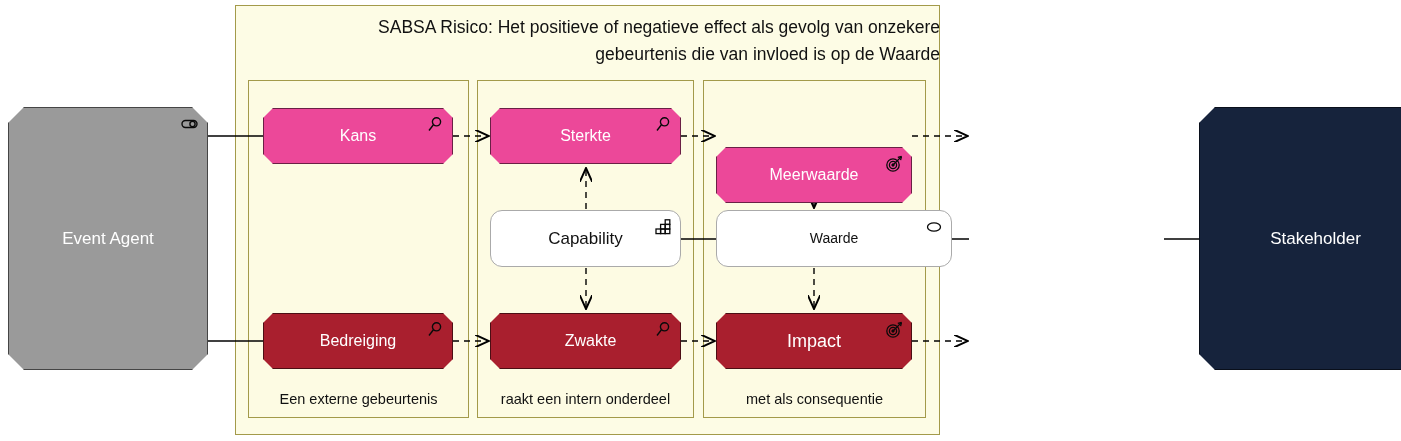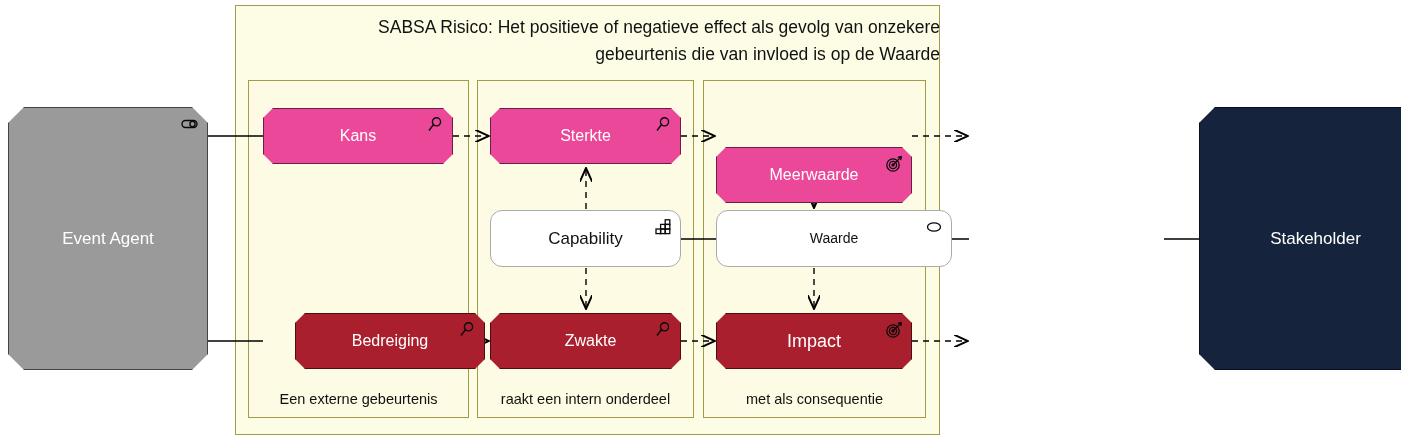--- a/index.html
+++ b/index.html
@@ -64,21 +64,21 @@
   .node .label{position:relative;z-index:2;padding:0 22px;white-space:pre-line;}
 
   
   .n-kans      {left:263px;top:108px;width:190px;height:56px;font-size:16px;}
   .n-sterkte   {left:490px;top:108px;width:191px;height:56px;font-size:16px;}
   .n-meerwaarde{left:716px;top:108px;width:196px;height:56px;font-size:16px;margin-top:39px;}
   
   .n-capability{left:490px;top:210px;width:191px;height:57px;font-size:17px;}
   .n-waarde    {left:716px;top:210px;width:236px;height:57px;font-size:14px;}
   
-  .n-bedreiging{left:263px;top:313px;width:190px;height:56px;font-size:16px;margin-left:32px;}
+  .n-bedreiging{left:263px;top:313px;width:190px;height:56px;font-size:16px;}
   .n-zwakte    {left:490px;top:313px;width:191px;height:56px;font-size:16px;padding-left:10px;}
   .n-impact    {left:716px;top:313px;width:196px;height:56px;font-size:18px;}
   
   .n-agent     {left:8px;top:107px;width:200px;height:263px;font-size:17px;}
   .n-doel      {left:969px;top:107px;width:195px;height:263px;font-size:17px;}
   .n-stake     {left:1199px;top:107px;width:233px;height:263px;font-size:17px;}
 
   
   .icon{position:absolute;top:7px;right:8px;width:18px;height:18px;z-index:3;}
   .icon svg{display:block;}

